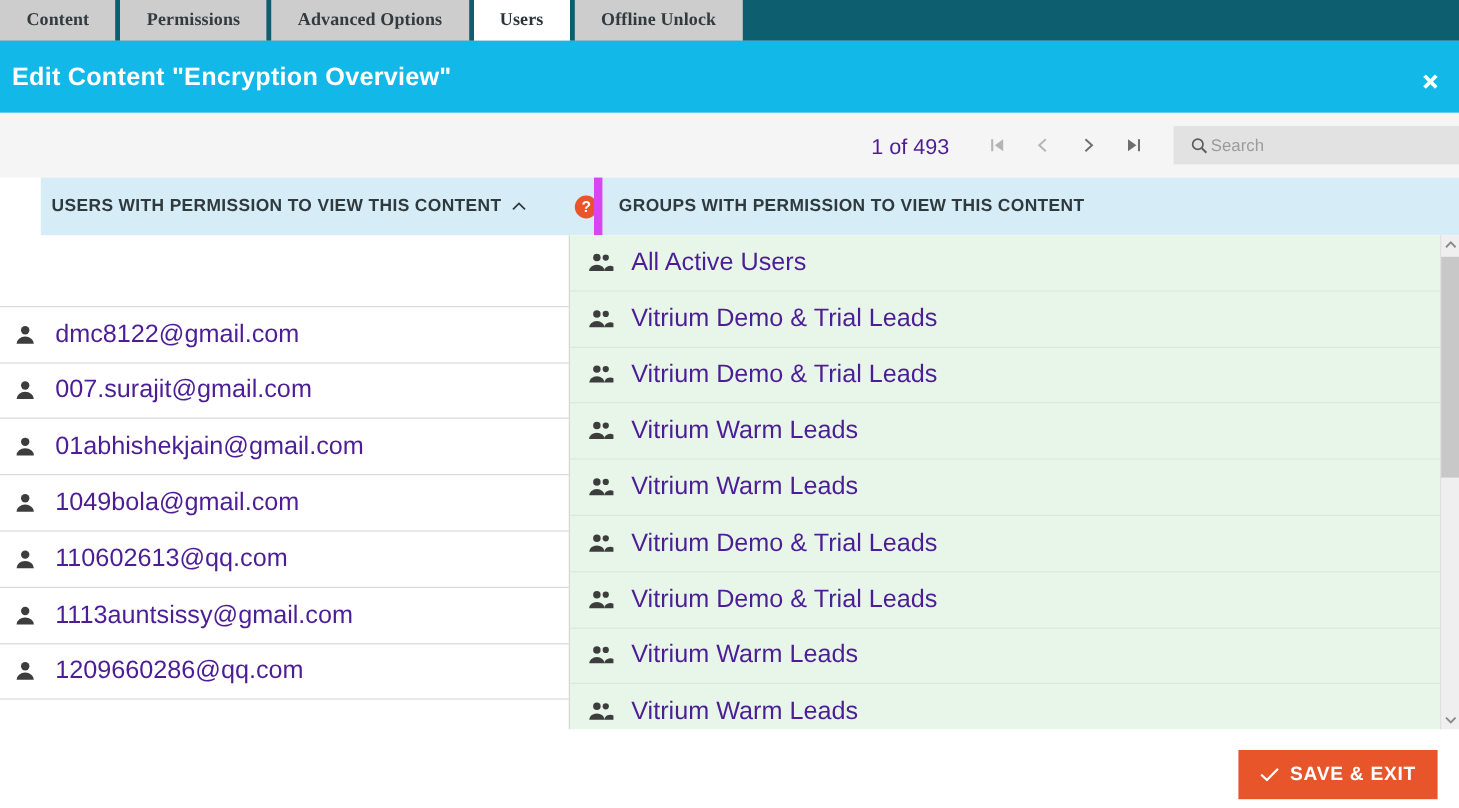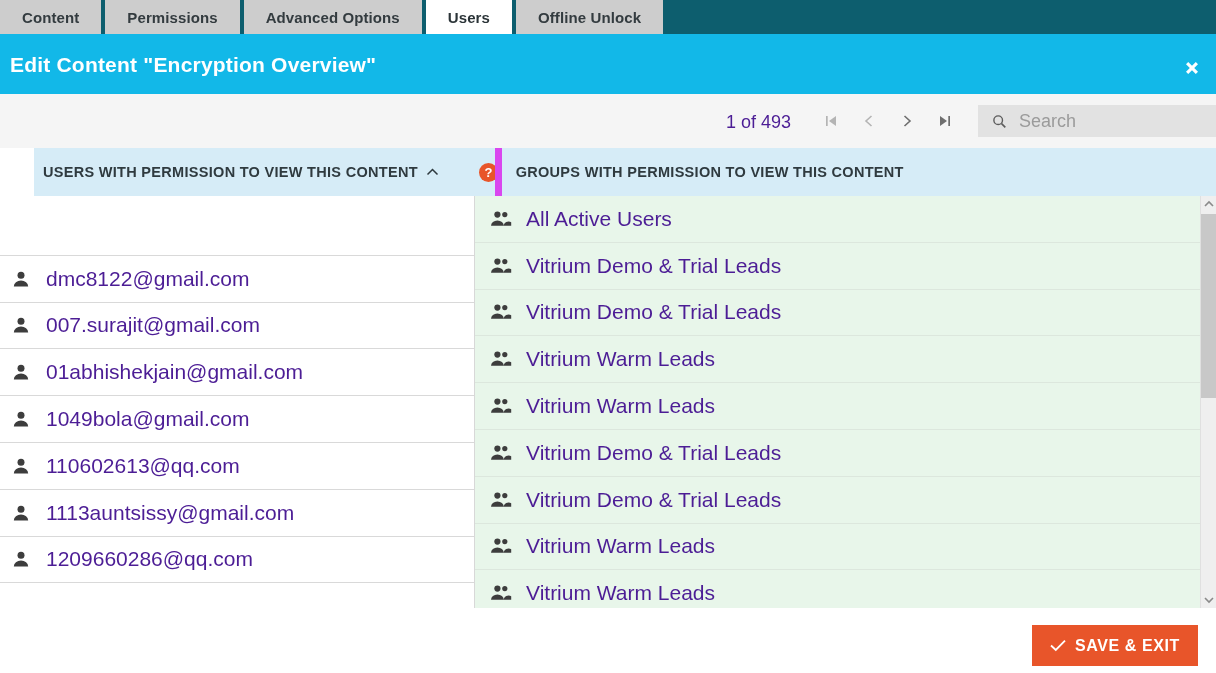--- a/index.html
+++ b/index.html
@@ -19,20 +19,21 @@
   }
   .tab {
     background: #cdcdcd;
     color: #333b3f;
     font-size: 15px; font-weight: bold;
     display: flex; align-items: center; justify-content: center;
     padding: 0 22px;
     margin-right: 4px;
     white-space: nowrap;
     letter-spacing: .1px;
+    font-family: Liberation Serif, serif;
   }
   .tab.active { background: #ffffff; color: #2b3438; }
   .tabbar-accent {
     position: absolute; left: 0; top: 34px;
     width: 1216px; height: 6px;
     background: #12b8e8;
   }
 
   
   .titlebar {
@@ -76,22 +77,22 @@
   .searchbox {
     position: absolute; left: 978px; top: 105px;
     width: 252px; height: 32px;
     background: #e2e2e2;
     display: flex; align-items: center;
   }
   .search-icon { margin-left: 14px; display: flex; }
   .search-input {
     border: 0; outline: 0; background: transparent;
     font-family: "Liberation Sans", sans-serif;
-    font-size: 18px; color: #444;
-    margin-left: 12px; width: 180px; height: 30px;
+    font-size: 14px; color: #444;
+    margin-left: 2px; width: 180px; height: 30px;
   }
   .search-input::placeholder { color: #9b9b9b; }
 
   
   .colheads {
     position: absolute; left: 0; top: 148px;
     width: 1216px; height: 48px;
     display: flex;
     padding-left: 34px;
   }

